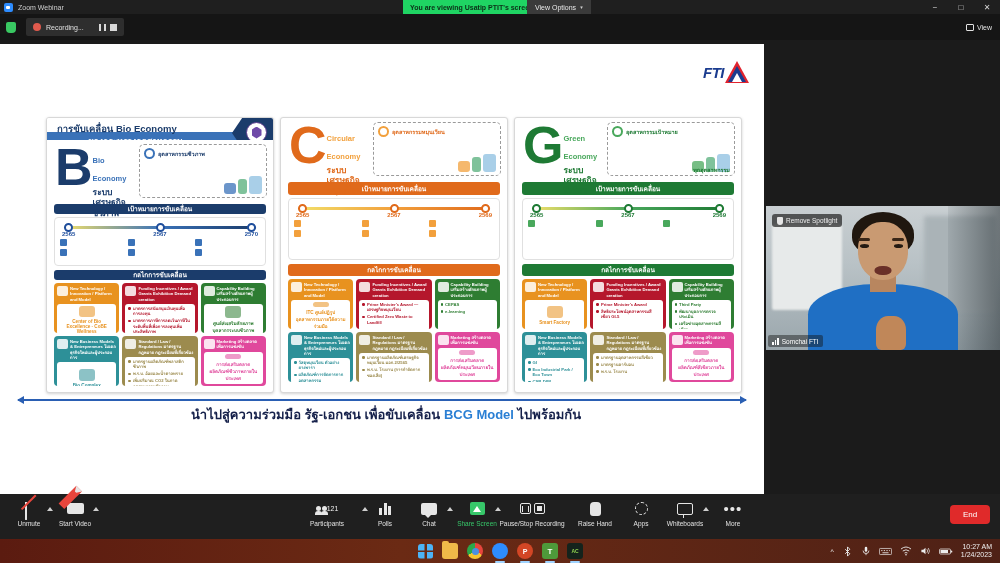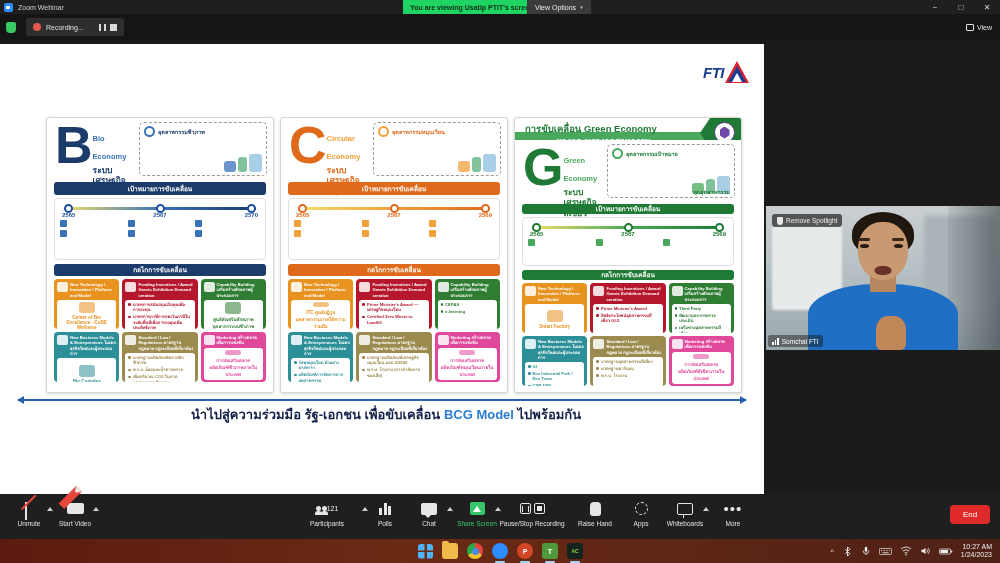--- a/index.html
+++ b/index.html
@@ -519,20 +519,29 @@
       <span class="fti-text">FTI</span>
       <span class="fti-mark">
         <i class="tri tri-red"></i>
           <i class="tri tri-blue"></i>
           <i class="tri tri-wh"></i>
       </span>
     </div>
 
     <div class="cards" id="cards">
         <div class="card">
+          <div class="c-head" style="background:#fff">
+            <div class="band" style="background:#3a72b8"></div>
+            <div class="chev" style="background:#1b3c6b"></div>
+            <div class="t1" style="color:#1b3c6b">การขับเคลื่อน Bio Economy</div>
+            <div class="t2">ของกระทรวงอุตสาหกรรม</div>
+            <div class="seal">
+              <i></i>
+            </div>
+          </div>
           <div class="c-hero">
             <span class="big-letter" style="color:#1b3c6b">B</span>
             <span class="hero-txt"><span class="hero-en" style="color:#3a72b8">Bio<br>Economy</span><div class="hero-th" style="color:#1b3c6b">ระบบ<br>เศรษฐกิจ<br>ชีวภาพ</div></span>
             <div class="hero-box">
               <div class="goal">
                 <span class="goal-ico" style="border-color:#3a72b8"></span>
                 <span class="goal-t" style="color:#1b3c6b">อุตสาหกรรมชีวภาพ</span>
               </div>
               <div class="lines"><i class="ln" style="width:92%"></i><i class="ln" style="width:88%"></i><i class="ln" style="width:80%"></i><i class="ln" style="width:58%"></i></div>
               <div class="hero-art">
@@ -811,29 +820,20 @@
                 <span class="cell-htxt">Marketing สร้างตลาดเพื่อการแข่งขัน</span>
               </div>
               <div class="cell-body cell-center">
                 <span class="blob" style="width:16px;height:12px;background:#e0489c;opacity:.55"></span>
                 <span class="lbl" style="color:#e0489c">การส่งเสริมตลาดผลิตภัณฑ์หมุนเวียนภายในประเทศ</span>
               </div>
             </div>
           </div>
         </div>
         <div class="card">
-          <div class="c-head" style="background:#fff">
-            <div class="band" style="background:#49a85c"></div>
-            <div class="chev" style="background:#1e7a34"></div>
-            <div class="t1" style="color:#1e7a34">การขับเคลื่อน Green Economy</div>
-            <div class="t2">ของกระทรวงอุตสาหกรรม</div>
-            <div class="seal">
-              <i></i>
-            </div>
-          </div>
           <div class="c-hero">
             <span class="big-letter" style="color:#1e7a34">G</span>
             <span class="hero-txt"><span class="hero-en" style="color:#49a85c">Green<br>Economy</span><div class="hero-th" style="color:#1e7a34">ระบบ<br>เศรษฐกิจ<br>สีเขียว</div></span>
             <div class="hero-box">
               <div class="goal">
                 <span class="goal-ico" style="border-color:#49a85c"></span>
                 <span class="goal-t" style="color:#1e7a34">อุตสาหกรรมเป้าหมาย</span>
               </div>
               <div class="lines"><i class="ln" style="width:92%"></i><i class="ln" style="width:88%"></i><i class="ln" style="width:80%"></i><i class="ln" style="width:58%"></i></div>
               <div class="hero-art">

